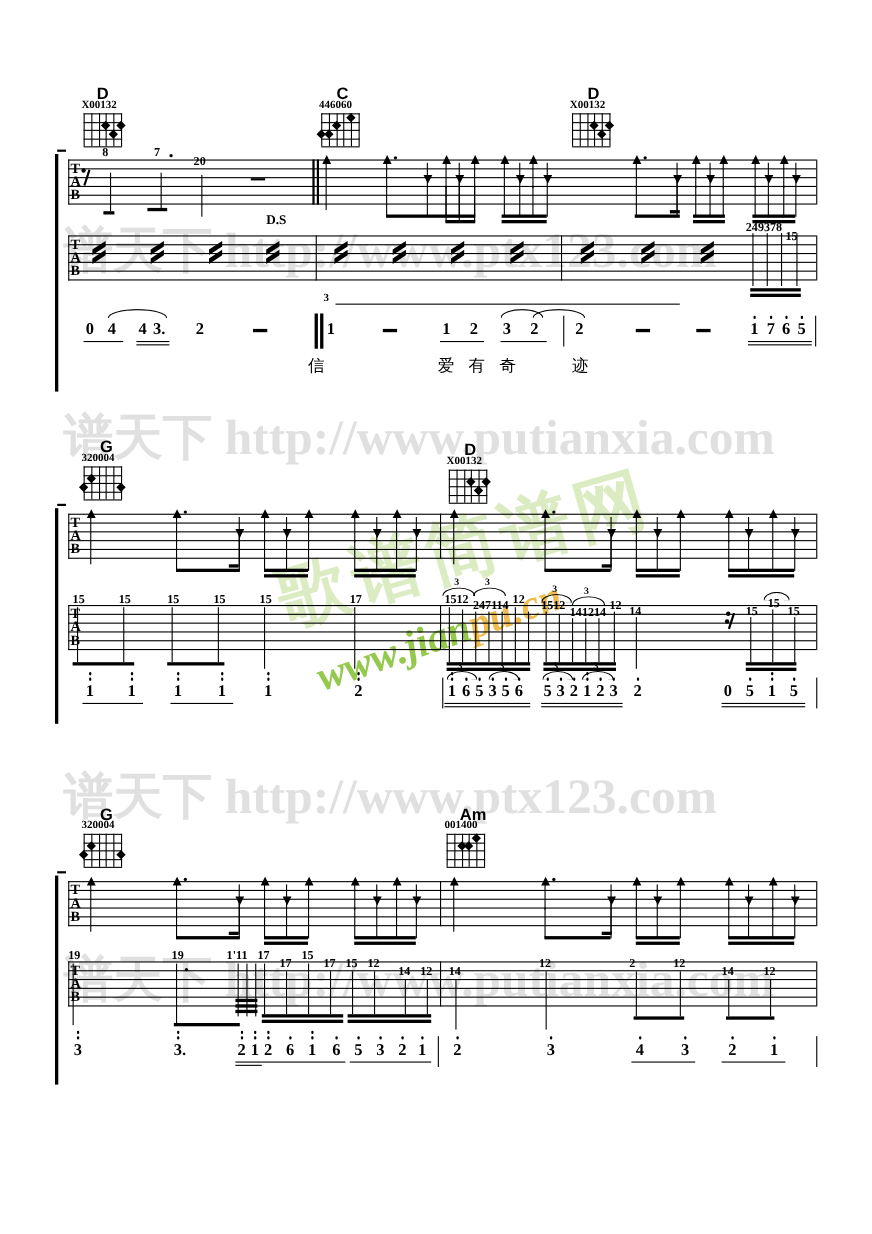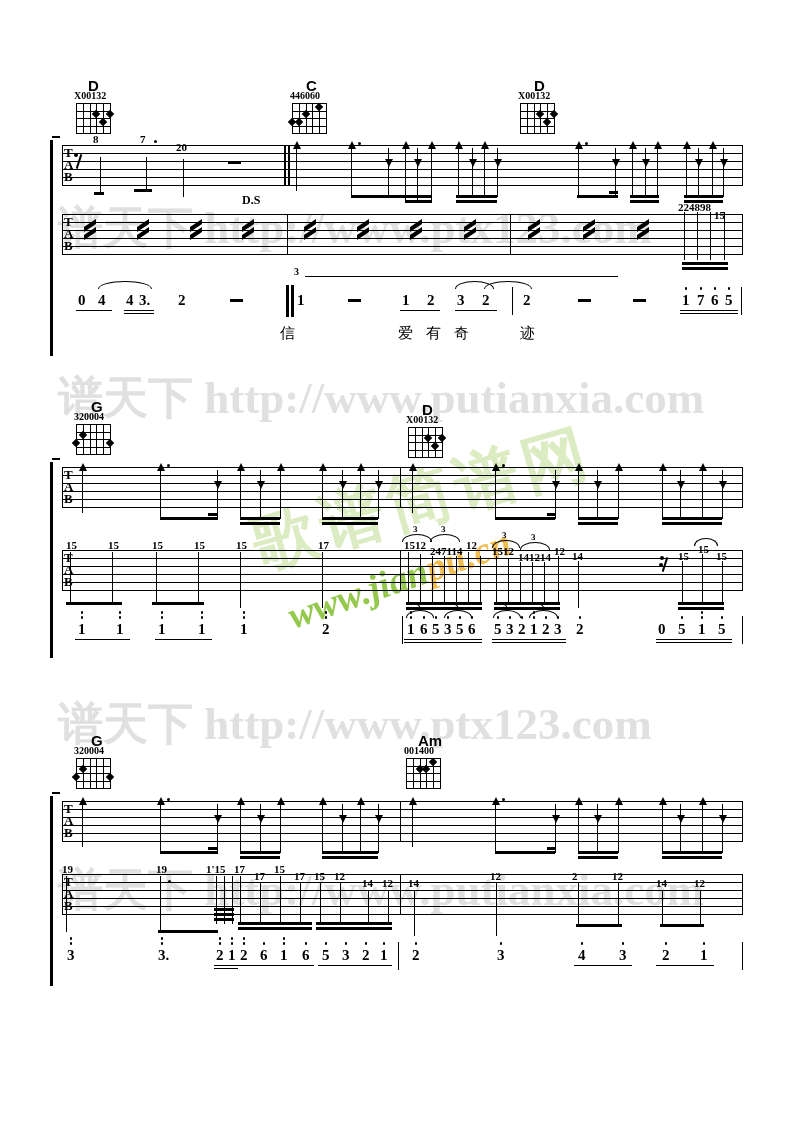--- a/index.html
+++ b/index.html
@@ -309,21 +309,21 @@
         <span style="top: 8px;"></span>
       </div>
       <div class="slash" style="position: absolute; left: 583px; top: 223px; width: 12px; height: 18px;">
         <span style="top: 0px;"></span>
         <span style="top: 8px;"></span>
       </div>
       <div class="slash" style="position: absolute; left: 637px; top: 223px; width: 12px; height: 18px;">
         <span style="top: 0px;"></span>
         <span style="top: 8px;"></span>
       </div>
-      <div class="txt" style="left: 678px; top: 202px; font-size: 11px; font-weight: bold; font-family: &quot;Liberation Serif&quot;, serif;">224898</div>
+      <div class="txt" style="left: 678px; top: 202px; font-size: 11px; font-weight: bold; font-family: &quot;Liberation Serif&quot;, serif;">249378</div>
       <div class="txt" style="left: 714px; top: 210px; font-size: 11px; font-weight: bold; font-family: &quot;Liberation Serif&quot;, serif;">15</div>
       <div class="ln" style="left: 684px; top: 212px; width: 1px; height: 48px;"></div>
       <div class="ln" style="left: 697px; top: 212px; width: 1px; height: 48px;"></div>
       <div class="ln" style="left: 710px; top: 212px; width: 1px; height: 48px;"></div>
       <div class="ln" style="left: 724px; top: 212px; width: 1px; height: 48px;"></div>
       <div class="ln" style="left: 682px; top: 262px; width: 46px; height: 3px;"></div>
       <div class="ln" style="left: 682px; top: 267px; width: 46px; height: 3px;"></div>
       <div class="ln" style="left: 62px; top: 467px; width: 680px; height: 1px;"></div>
       <div class="ln" style="left: 62px; top: 475px; width: 680px; height: 1px;"></div>
       <div class="ln" style="left: 62px; top: 483px; width: 680px; height: 1px;"></div>
@@ -574,21 +574,21 @@
       <div class="ln" style="left: 62px; top: 906px; width: 680px; height: 1px;"></div>
       <div class="ln" style="left: 62px; top: 914px; width: 680px; height: 1px;"></div>
       <div class="txt" style="left: 64px; top: 875px; font-size: 13px; font-weight: bold; font-family: &quot;Liberation Serif&quot;, serif;">T</div>
       <div class="txt" style="left: 64px; top: 887px; font-size: 13px; font-weight: bold; font-family: &quot;Liberation Serif&quot;, serif;">A</div>
       <div class="txt" style="left: 64px; top: 899px; font-size: 13px; font-weight: bold; font-family: &quot;Liberation Serif&quot;, serif;">B</div>
       <div class="ln" style="left: 62px; top: 874px; width: 1px; height: 41px;"></div>
       <div class="ln" style="left: 400px; top: 874px; width: 1px; height: 41px;"></div>
       <div class="ln" style="left: 742px; top: 874px; width: 1px; height: 41px;"></div>
       <div class="txt" style="left: 62px; top: 864px; font-size: 11px; font-weight: bold; font-family: &quot;Liberation Serif&quot;, serif;">19</div>
       <div class="txt" style="left: 156px; top: 864px; font-size: 11px; font-weight: bold; font-family: &quot;Liberation Serif&quot;, serif;">19</div>
-      <div class="txt" style="left: 206px; top: 864px; font-size: 11px; font-weight: bold; font-family: &quot;Liberation Serif&quot;, serif;">1'15</div>
+      <div class="txt" style="left: 206px; top: 864px; font-size: 11px; font-weight: bold; font-family: &quot;Liberation Serif&quot;, serif;">1'11</div>
       <div class="txt" style="left: 234px; top: 864px; font-size: 11px; font-weight: bold; font-family: &quot;Liberation Serif&quot;, serif;">17</div>
       <div class="txt" style="left: 254px; top: 871px; font-size: 11px; font-weight: bold; font-family: &quot;Liberation Serif&quot;, serif;">17</div>
       <div class="txt" style="left: 274px; top: 864px; font-size: 11px; font-weight: bold; font-family: &quot;Liberation Serif&quot;, serif;">15</div>
       <div class="txt" style="left: 294px; top: 871px; font-size: 11px; font-weight: bold; font-family: &quot;Liberation Serif&quot;, serif;">17</div>
       <div class="txt" style="left: 314px; top: 871px; font-size: 11px; font-weight: bold; font-family: &quot;Liberation Serif&quot;, serif;">15</div>
       <div class="txt" style="left: 334px; top: 871px; font-size: 11px; font-weight: bold; font-family: &quot;Liberation Serif&quot;, serif;">12</div>
       <div class="txt" style="left: 362px; top: 878px; font-size: 11px; font-weight: bold; font-family: &quot;Liberation Serif&quot;, serif;">14</div>
       <div class="txt" style="left: 382px; top: 878px; font-size: 11px; font-weight: bold; font-family: &quot;Liberation Serif&quot;, serif;">12</div>
       <div class="txt" style="left: 408px; top: 878px; font-size: 11px; font-weight: bold; font-family: &quot;Liberation Serif&quot;, serif;">14</div>
       <div class="txt" style="left: 490px; top: 871px; font-size: 11px; font-weight: bold; font-family: &quot;Liberation Serif&quot;, serif;">12</div>

